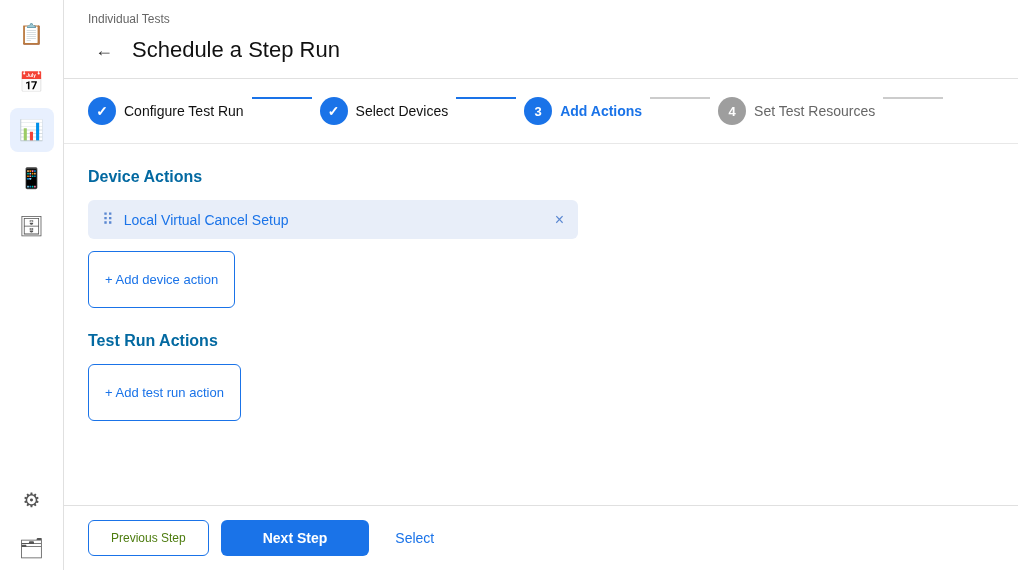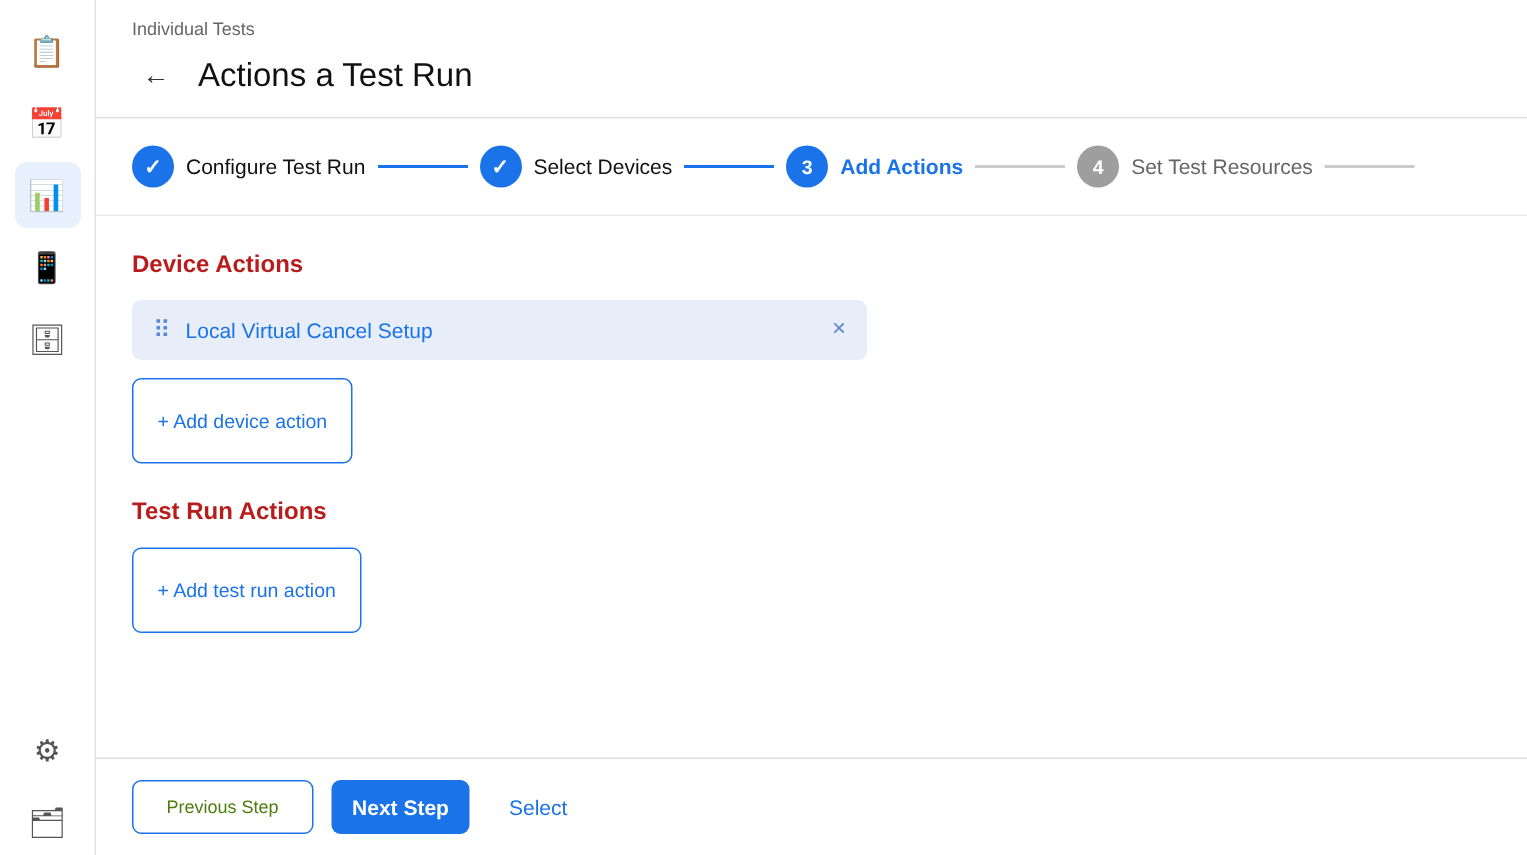--- a/index.html
+++ b/index.html
@@ -78,21 +78,20 @@
     }
     .page-title {
       font-size: 22px;
       font-weight: 500;
       color: #111;
     }
 
     
     .stepper {
       display: flex;
-      align-items: center;
       padding: 18px 24px;
       gap: 0;
       border-bottom: 1px solid #e8e8e8;
     }
     .step {
       display: flex;
       align-items: center;
       gap: 8px;
     }
     .step-circle {
@@ -144,21 +143,21 @@
     
     .content {
       flex: 1;
       padding: 24px 24px 0 24px;
       overflow-y: auto;
     }
 
     .section-title {
       font-size: 16px;
       font-weight: 600;
-      color: #b91c1c;
+      color: #0369a1;
       margin-bottom: 14px;
     }
 
     .device-action-chip {
       display: flex;
       align-items: center;
       justify-content: space-between;
       background: #e8eef9;
       border-radius: 6px;
       padding: 10px 14px;
@@ -213,21 +212,21 @@
       padding: 10px 22px;
       border: 1.5px solid #1a73e8;
       background: #fff;
       color: #4d7c0f;
       font-size: 12px;
       font-weight: 500;
       border-radius: 6px;
       cursor: pointer;
     }
     .btn-primary {
-      padding: 10px 14px;
+      padding: 10px 42px;
       border: none;
       background: #1a73e8;
       color: #fff;
       font-size: 14px;
       font-weight: 600;
       border-radius: 6px;
       cursor: pointer;
     }
     .btn-cancel {
       padding: 10px 14px;
@@ -269,21 +268,21 @@
 </nav>
 
 <div class="main">
 
   <div class="header">
     <div class="breadcrumb">Individual Tests</div>
     <div class="title-row">
       <div class="back-btn">
         <span>←</span>
       </div>
-      <h1 class="page-title">Actions a Test Run</h1>
+      <h1 class="page-title">Schedule a Step Run</h1>
     </div>
   </div>
 
   <div class="stepper">
     <div class="step">
       <div class="step-circle completed">
         <span class="check-icon"></span>
       </div>
       <span class="step-label">Configure Test Run</span>
     </div>

